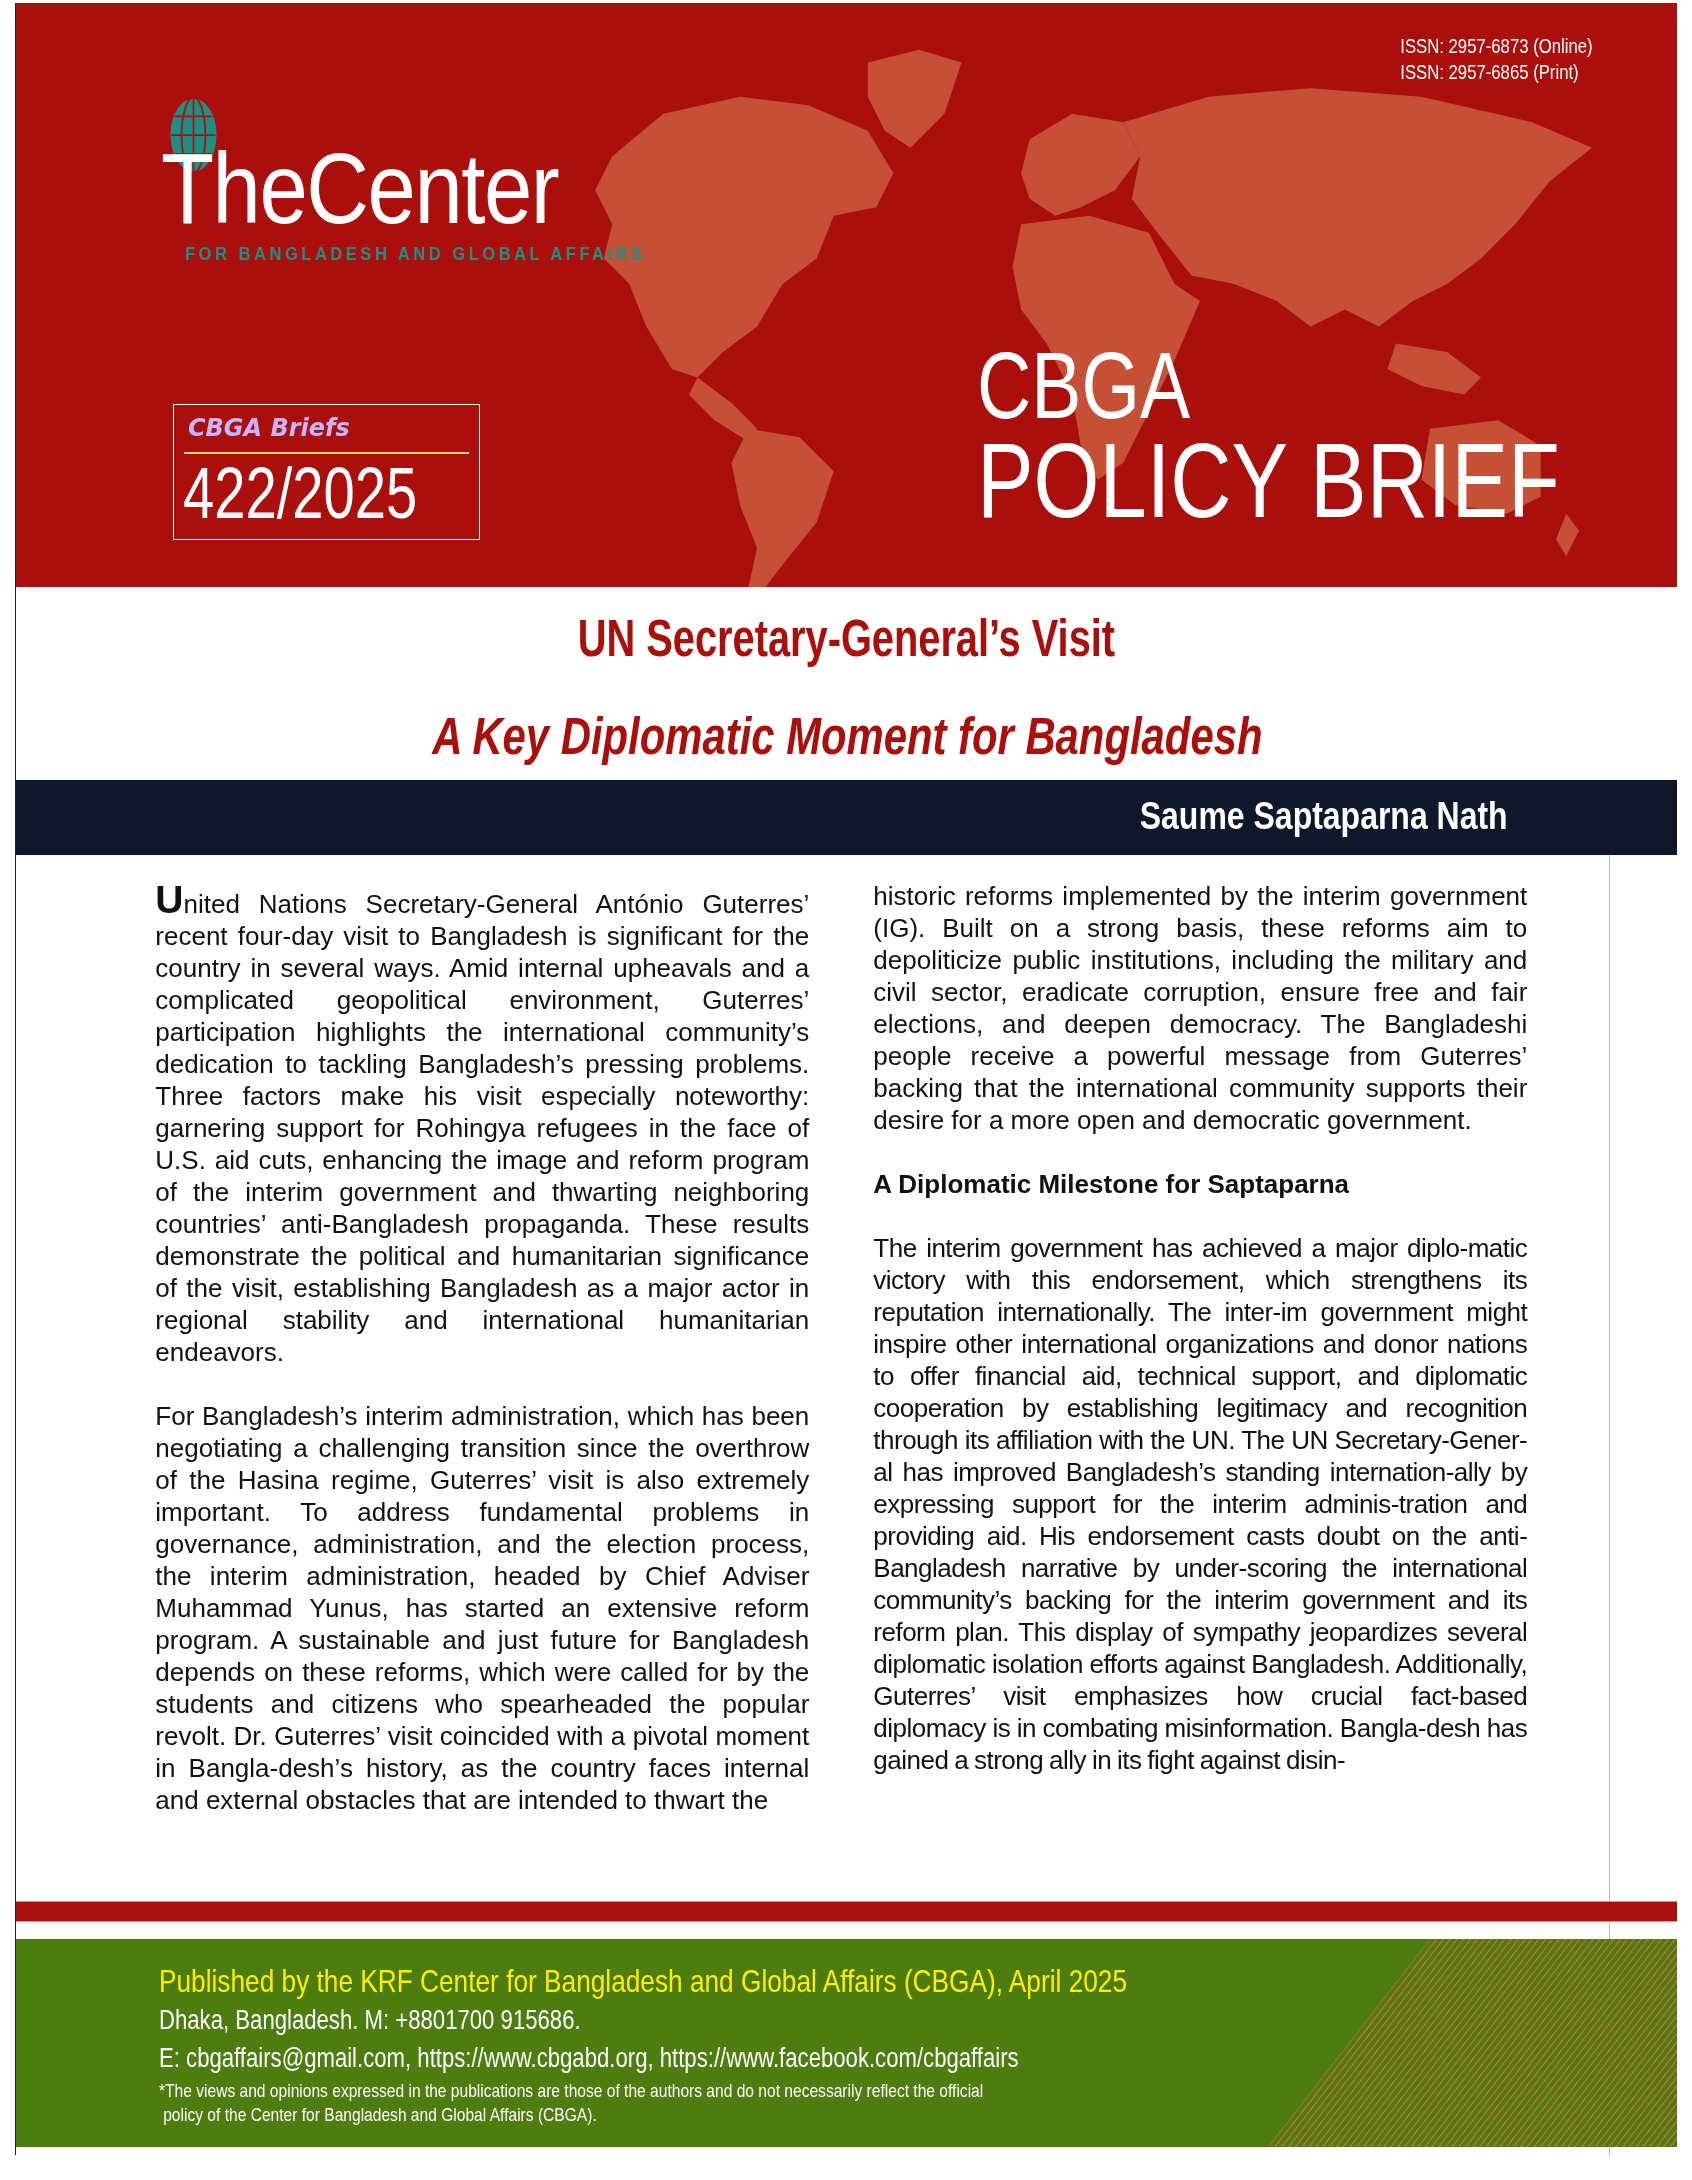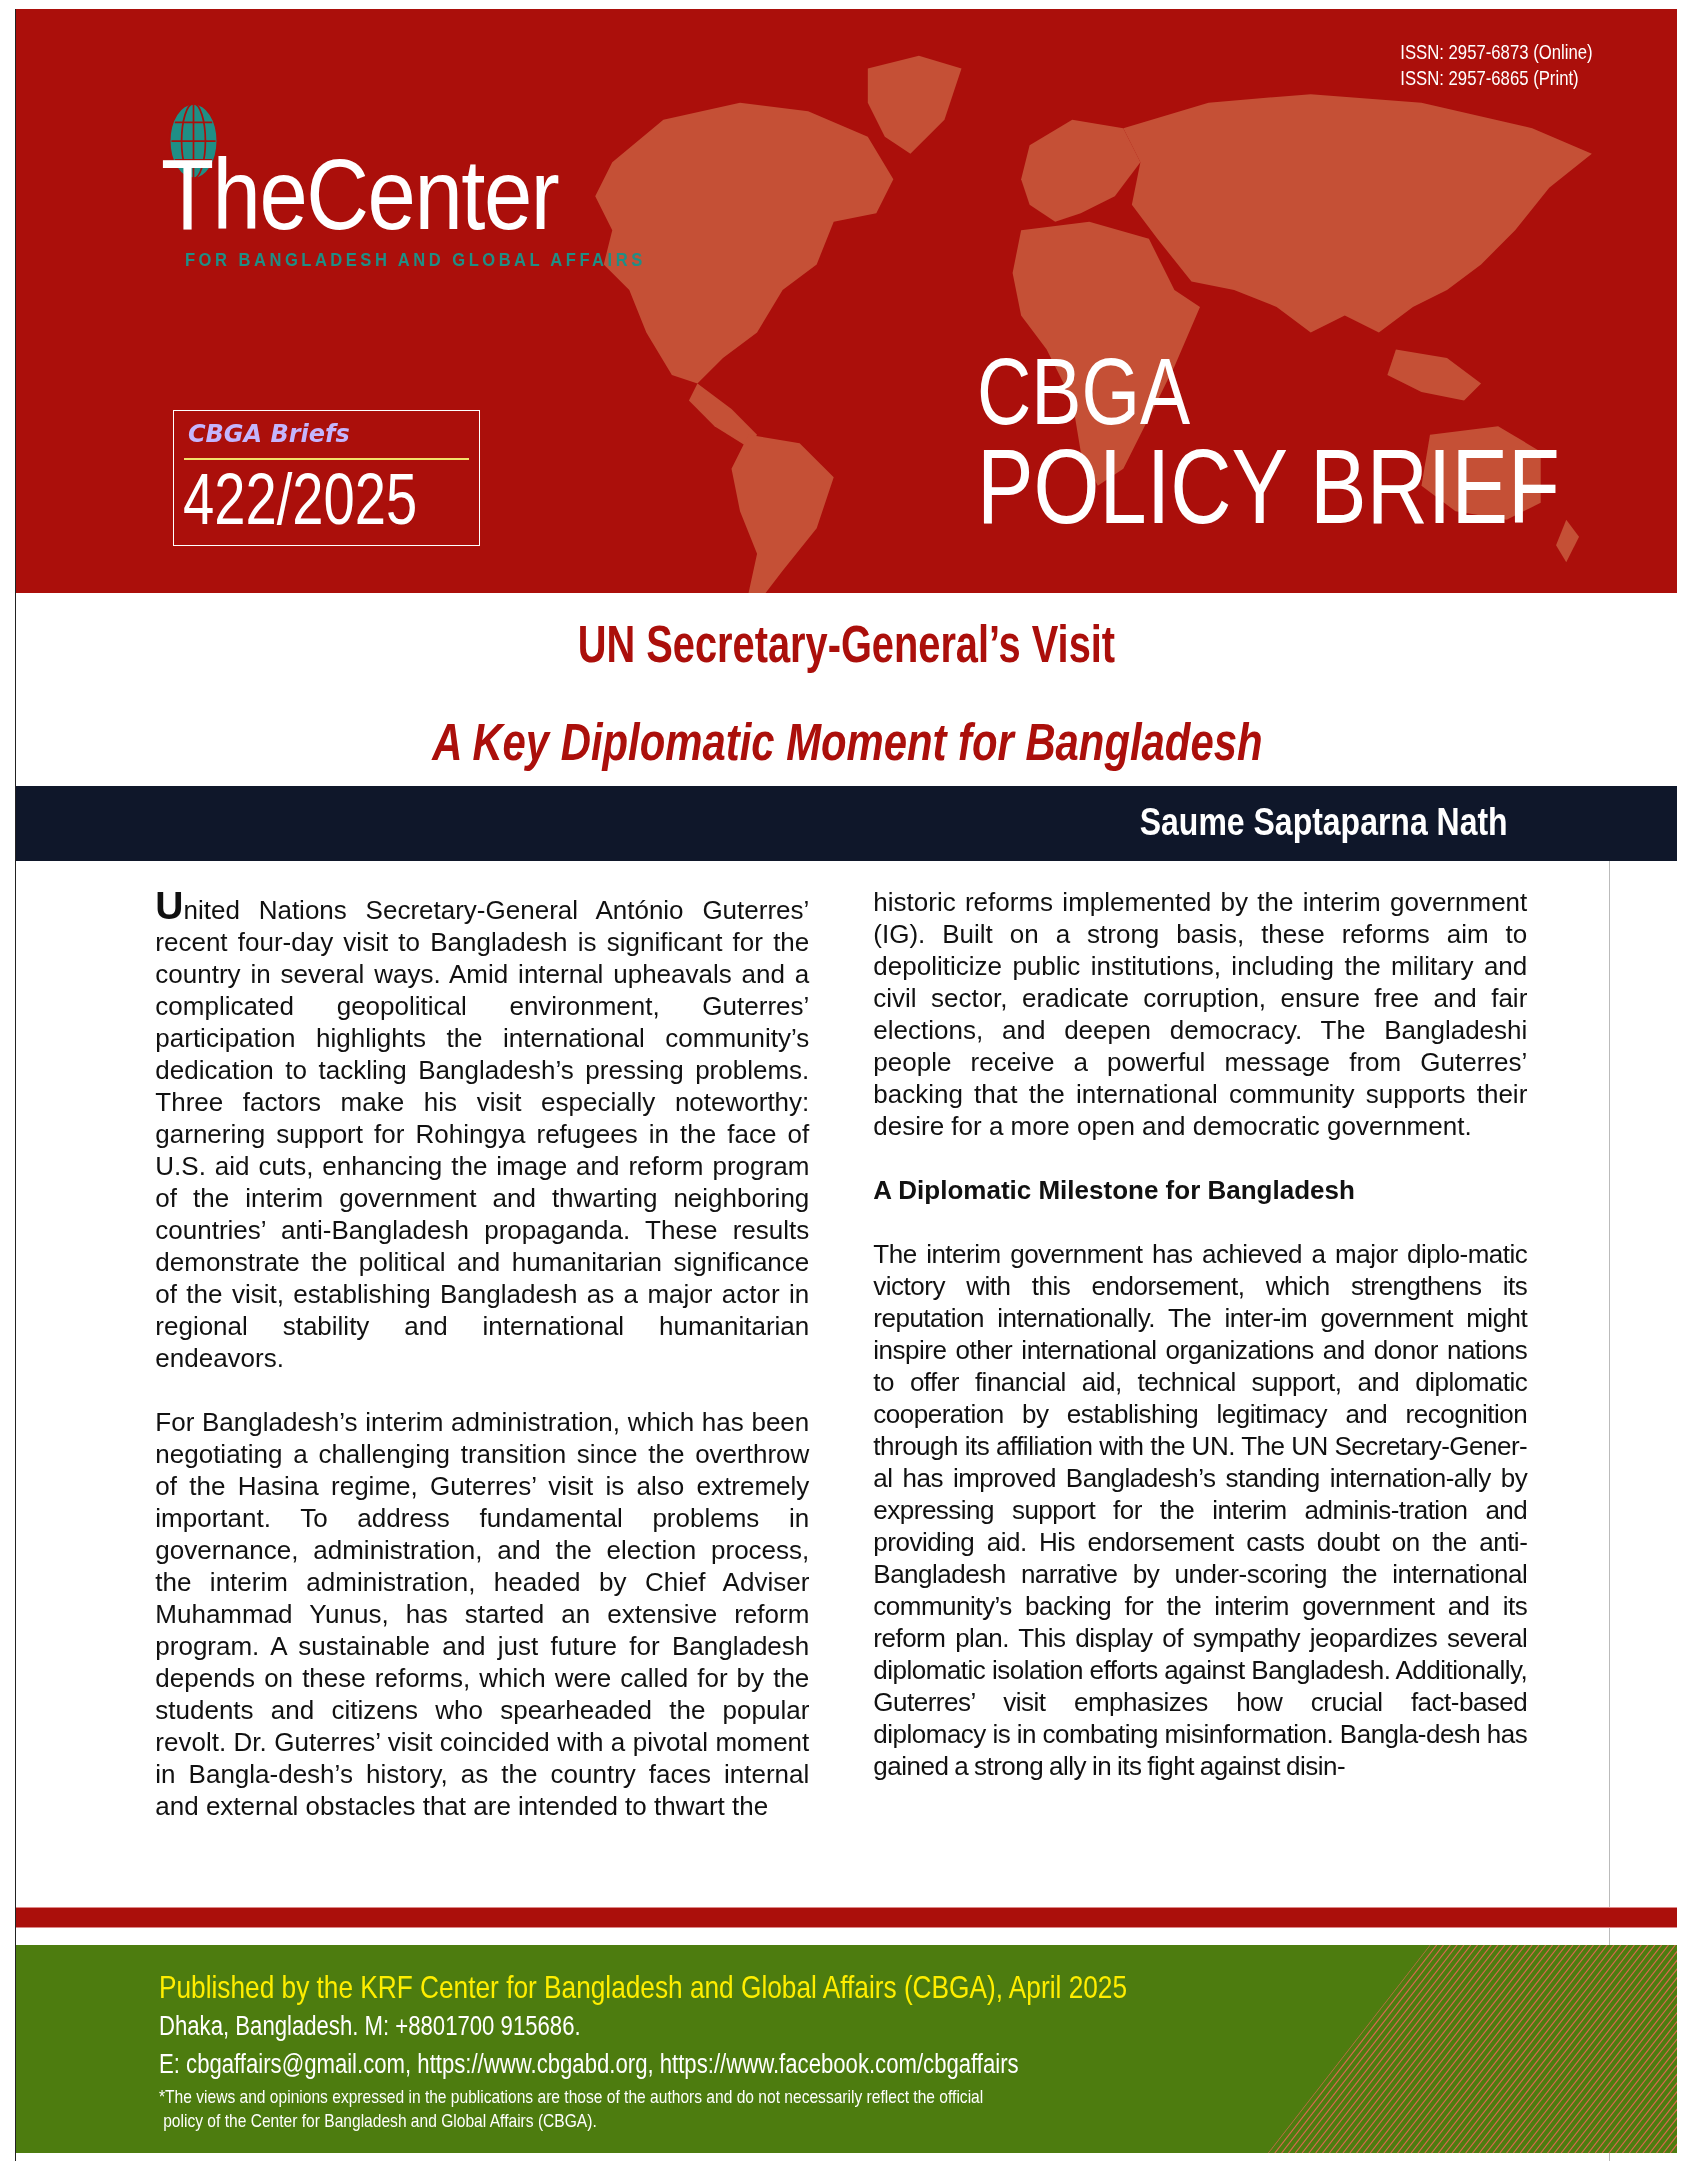--- a/index.html
+++ b/index.html
@@ -1,17 +1,17 @@
 <!DOCTYPE html>
 <html style="font-size:13.6px"><head>
 <meta charset="utf-8">
 <style>
   html, body { margin: 0; padding: 0; background: #ffffff; }
   body { width: 1693px; height: 2181px; position: relative; overflow: hidden; font-family: "Liberation Sans", sans-serif; }
-  .page { position: absolute; left: 15.3px; top: 9px; width: 1595px; height: 2152px; border-left: 1.7px solid #222; border-right: 0.9px solid #bbb; box-sizing: border-box; background: #fff; }
+  .page { position: absolute; left: 15.3px; top: 3px; width: 1595px; height: 2152px; border-left: 1.7px solid #222; border-right: 0.9px solid #bbb; box-sizing: border-box; background: #fff; }
 
   
   .header { position: absolute; left: 0; top: 0; width: 1661px; height: 584px; background: #ab0f0b; overflow: hidden; }
   .map { position: absolute; left: 0; top: 0; width: 1661px; height: 584px; }
   .map path, .map ellipse { fill: #c55036; }
   .issn { position: absolute; right: 85px; top: 31px; color: #fff; font-family: "Liberation Sans", sans-serif; font-size: 20.4px; line-height: 25.6px; transform: scaleX(0.82); transform-origin: right top; }
   .issn div { white-space: nowrap; }
   .logo-globe { position: absolute; left: 152px; top: 92px; width: 51px; height: 81px; }
   .logo-text { position: absolute; left: 145px; top: 135px; color: #fff; font-size: 101px; line-height: 1; letter-spacing: -1.7px; transform: scaleX(0.86); transform-origin: left top; white-space: nowrap; }
   .logo-sub { position: absolute; left: 169px; top: 241px; color: #1f8f86; font-weight: bold; font-size: 18px; letter-spacing: 3.8px; white-space: nowrap; transform: scaleX(0.92); transform-origin: left top; }
@@ -119,21 +119,21 @@
     <div class="author">Saume Saptaparna Nath</div>
   </div>
 
   <div class="col col-left">
     <p><span class="dropcap">U</span><span>nited Nations Secretary-General António Guterres’ recent four-day visit to Bangladesh is significant for the country in several ways. Amid internal upheavals and a complicated geopolitical environment, Guterres’ participation highlights the international community’s dedication to tackling Bangladesh’s pressing problems. Three factors make his visit especially noteworthy: garnering support for Rohingya refugees in the face of U.S. aid cuts, enhancing the image and reform program of the interim government and thwarting neighboring countries’ anti-Bangladesh propaganda. These results demonstrate the political and humanitarian significance of the visit, establishing Bangladesh as a major actor in regional stability and international humanitarian endeavors.</span></p>
     <p>For Bangladesh’s interim administration, which has been negotiating a challenging transition since the overthrow of the Hasina regime, Guterres’ visit is also extremely important. To address fundamental problems in governance, administration, and the election process, the interim administration, headed by Chief Adviser Muhammad Yunus, has started an extensive reform program. A sustainable and just future for Bangladesh depends on these reforms, which were called for by the students and citizens who spearheaded the popular revolt. Dr. Guterres’ visit coincided with a pivotal moment in Bangla-desh’s history, as the country faces internal and external obstacles that are intended to thwart the</p>
   </div>
 
   <div class="col col-right">
     <p>historic reforms implemented by the interim government (IG). Built on a strong basis, these reforms aim to depoliticize public institutions, including the military and civil sector, eradicate corruption, ensure free and fair elections, and deepen democracy. The Bangladeshi people receive a powerful message from Guterres’ backing that the international community supports their desire for a more open and democratic government.</p>
-    <div class="section-head">A Diplomatic Milestone for Bangladesh</div>
+    <div class="section-head">A Diplomatic Milestone for Saptaparna</div>
     <p class="text-fit">The interim government has achieved a major diplo-matic victory with this endorsement, which strengthens its reputation internationally. The inter-im government might inspire other international organizations and donor nations to offer financial aid, technical support, and diplomatic cooperation by establishing legitimacy and recognition through its affiliation with the UN.  The UN Secretary-Gener-al has improved Bangladesh’s standing internation-ally by expressing support for the interim adminis-tration and providing aid. His endorsement casts doubt on the anti-Bangladesh narrative by under-scoring the international community’s backing for the interim government and its reform plan. This display of sympathy jeopardizes several diplomatic isolation efforts against Bangladesh. Additionally, Guterres’ visit emphasizes how crucial fact-based diplomacy is in combating misinformation. Bangla-desh has gained a strong ally in its fight against disin-</p>
   </div>
 
   <div class="sep-bar"></div>
 
   <div class="footer">
     <svg class="footer-stripes" viewBox="0 0 480 244" preserveAspectRatio="none">
       <defs>
         <clipPath id="stripeClip">
             <polygon points="190,0 480,0 480,244 0,244"></polygon>

